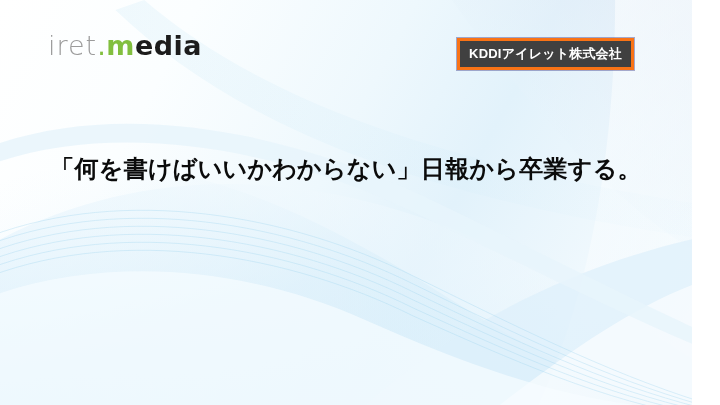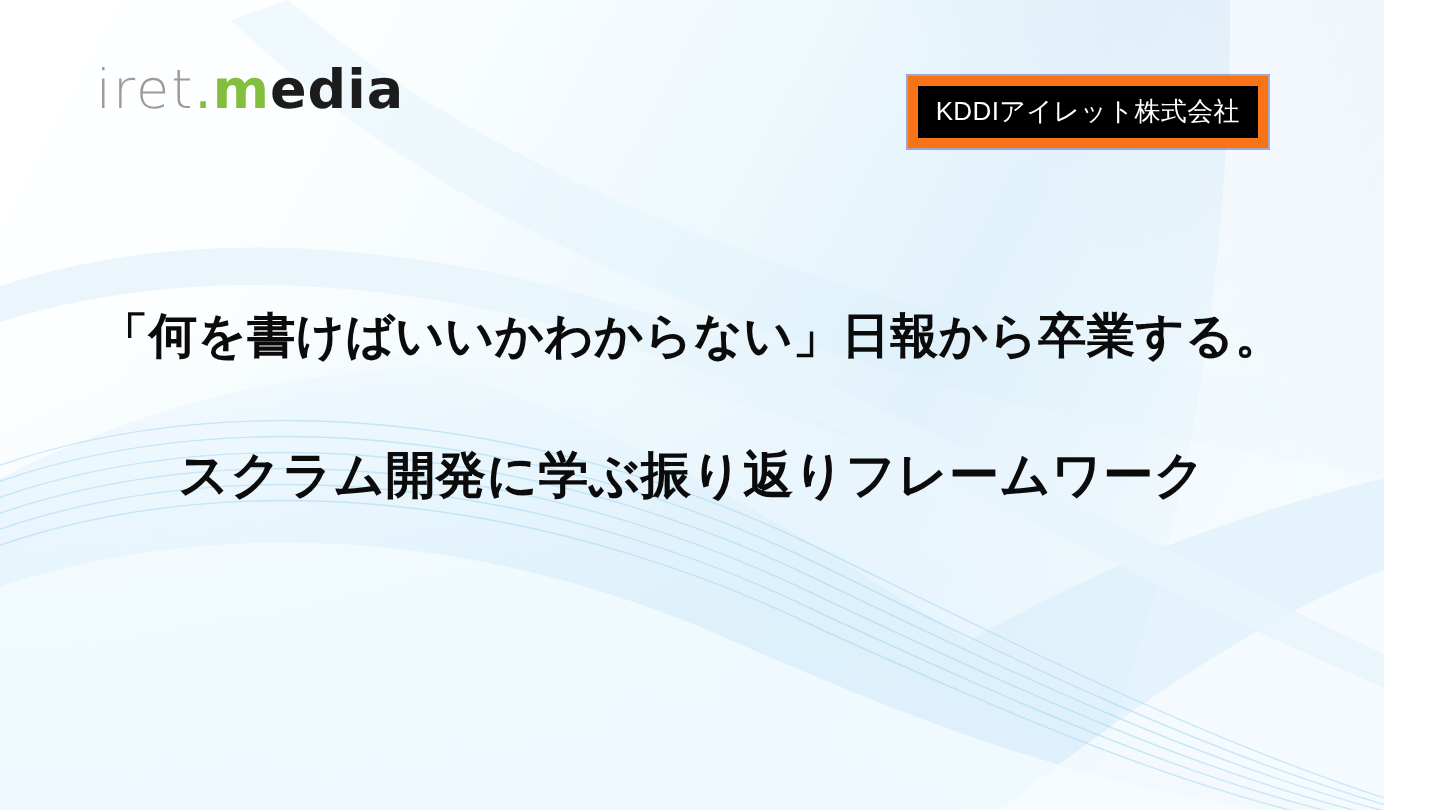--- a/index.html
+++ b/index.html
@@ -65,25 +65,25 @@
   #logo .lg-edia {
     color: #1c1c1c;
     font-weight: 700;
   }
 
   
   #company-badge {
     position: absolute;
     right: 58px;
     top: 38px;
-    background: #000000;
-    border: 5px solid #f97316;
+    background: #404040;
+    border: 3px solid #f97316;
     color: #ffffff;
     font-size: 13px;
-    font-weight: 400;
+    font-weight: 700;
     line-height: 1;
     padding: 6px 9px 7px 9px;
     letter-spacing: 0.2px;
     white-space: nowrap;
     box-shadow: 0 0 0 1px rgba(20,20,112,0.35);
   }
 
   
   #headline {
     position: absolute;
@@ -170,16 +170,15 @@
   </svg>
 
   <div id="logo">
     <span class="lg-iret">iret</span><span class="lg-dot">.</span><span class="lg-m">m</span><span class="lg-edia">edia</span>
   </div>
 
   <div id="company-badge">KDDIアイレット株式会社</div>
 
   <div id="headline">
     <div class="hl-line hl-line-1">「何を書けばいいかわからない」日報から卒業する。</div>
-    <div class="hl-line hl-line-2">スクラム開発に学ぶ振り返りフレームワーク</div>
   </div>
 
 </div>
 
 </body></html>

